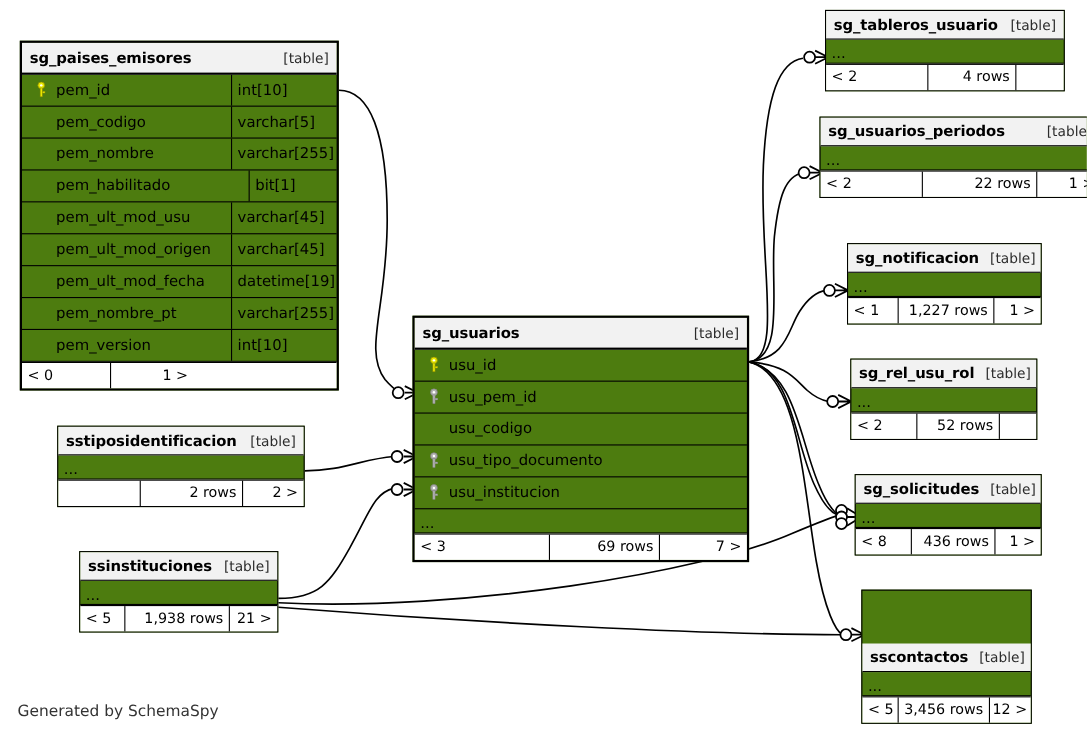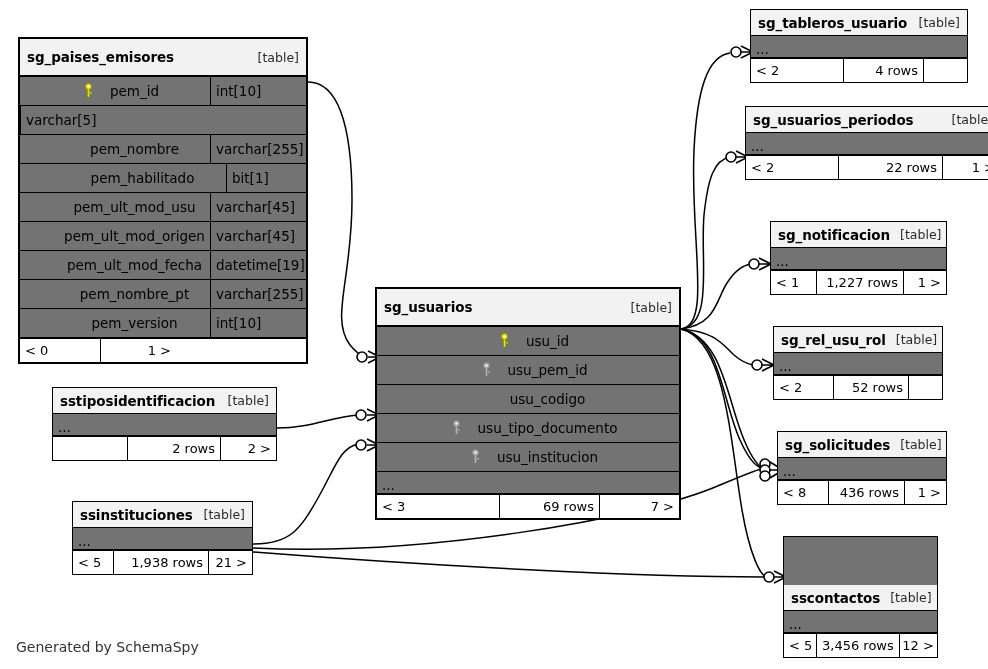--- a/index.html
+++ b/index.html
@@ -29,33 +29,33 @@
     width: 988px;
     height: 669px;
     pointer-events: none;
     z-index: 1;
   }
 
   .tbl {
     position: absolute;
     box-sizing: border-box;
     border: 2px solid #000000;
-    background: #737373;
+    background: #4d7c0f;
     z-index: 3;
   }
   .tbl.thin { border-width: 1.6px; }
 
   .tbl-head {
     display: flex;
     align-items: center;
     justify-content: space-between;
     background: #f2f2f2;
     border-bottom: 2px solid #000000;
     padding: 0 7px;
-    height: 38px;
+    height: 29px;
     box-sizing: border-box;
     white-space: nowrap;
   }
   .tbl-name {
     font-weight: bold;
     font-size: 13.5px;
     letter-spacing: -0.1px;
   }
   .tbl-kind {
     font-size: 12.5px;
@@ -69,27 +69,26 @@
     height: 29px;
     border-bottom: 1.2px solid #000000;
     box-sizing: border-box;
   }
   .row:last-child { border-bottom: none; }
 
   .col-name {
     flex: 1 1 auto;
     display: flex;
     align-items: center;
-    gap: 16px;
+    gap: 8px;
     padding-left: 12px;
     font-size: 13.5px;
     box-sizing: border-box;
     overflow: hidden;
     white-space: nowrap;
-    justify-content: center;
   }
   .col-type {
     flex: 0 0 auto;
     display: flex;
     align-items: center;
     padding: 4px 5px;
     font-size: 13.5px;
     border-left: 1.2px solid #000000;
     box-sizing: border-box;
     white-space: nowrap;
@@ -214,20 +213,24 @@
           <circle cx="5.5" cy="3.6" r="1.1" fill="#ffffff"></circle>
           <rect x="4.5" y="6" width="2" height="8" fill="#e8e800" stroke="#8a8a00" stroke-width="0.5"></rect>
           <rect x="6.5" y="9" width="2.4" height="1.6" fill="#e8e800" stroke="#8a8a00" stroke-width="0.4"></rect>
         </svg>
         <span>pem_id</span>
       </div>
       <div class="col-type" style="width:96px">int[10]</div>
     </div>
 
     <div class="row">
+      <div class="col-name">
+        <span class="keyico"></span>
+        <span>pem_codigo</span>
+      </div>
       <div class="col-type" style="width:96px">varchar[5]</div>
     </div>
 
     <div class="row">
       <div class="col-name">
         <span class="keyico"></span>
         <span>pem_nombre</span>
       </div>
       <div class="col-type" style="width:96px">varchar[255]</div>
     </div>

